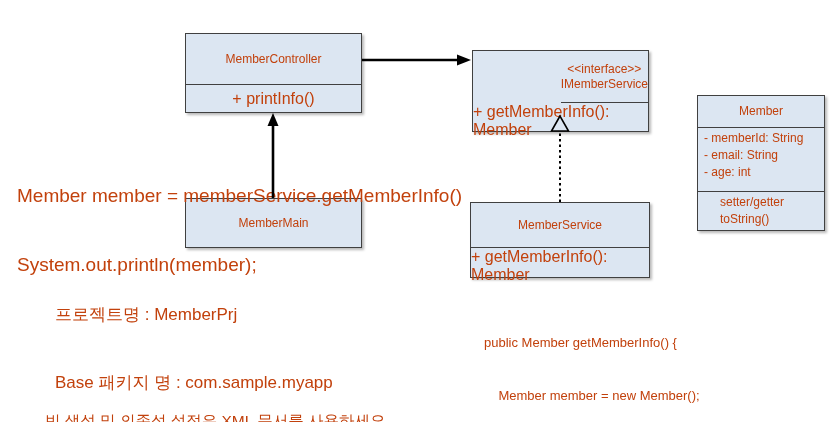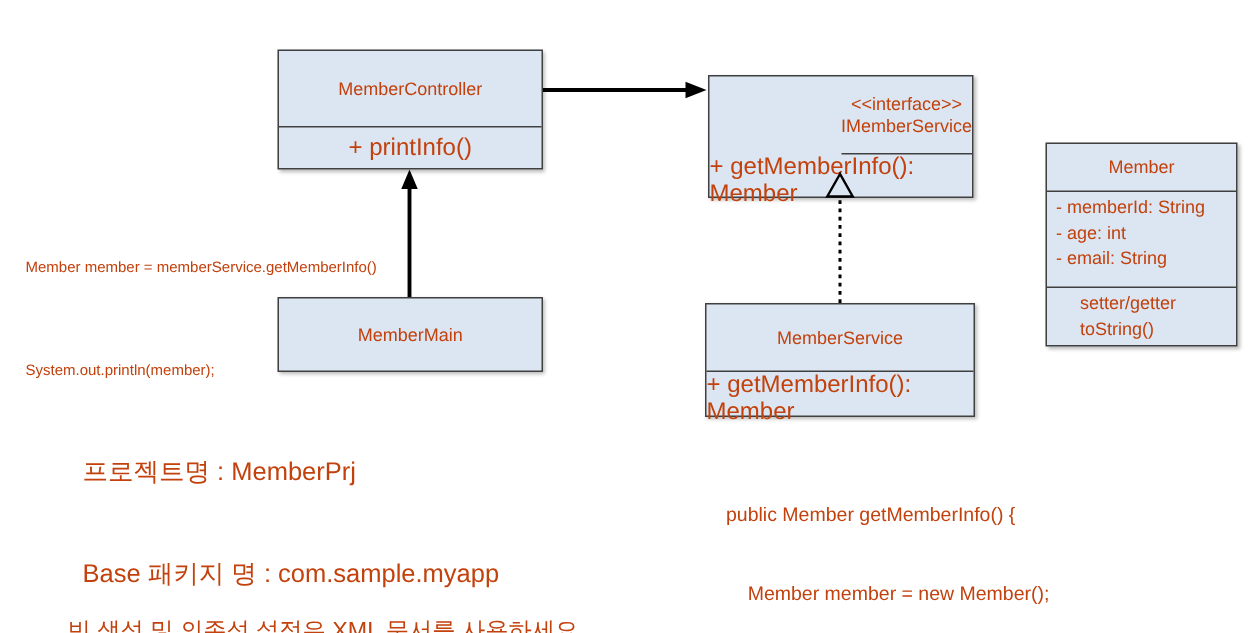--- a/index.html
+++ b/index.html
@@ -19,21 +19,21 @@
   .uml-sep{border-bottom:1.6px solid #404040;}
   .uml-method{
     display:flex;align-items:center;justify-content:center;
     font-size:16px;flex:1 1 auto;
   }
   .uml-section{
     font-size:12px;line-height:17px;padding:2px 6px;box-sizing:border-box;
   }
   .arrow-layer{position:absolute;left:0;top:0;width:838px;height:422px;pointer-events:none;}
   .txt{position:absolute;white-space:pre;}
-  .call-snippet{left:17px;top:121px;font-size:10px;line-height:23px;}
+  .call-snippet{left:17px;top:138px;font-size:19px;line-height:23px;}
   .project-info{left:55px;top:259px;font-size:17px;line-height:22.5px;}
   .instructions{left:45px;top:366px;font-size:15.5px;line-height:22px;}
   .impl-snippet{left:484px;top:299px;font-size:13px;line-height:17.5px;}
 </style>
 </head>
 <body>
 
 <div class="canvas">
 
   <div class="uml-box" style="left:185px;top:33px;width:177px;height:80px;">
@@ -46,22 +46,22 @@
       <span>&lt;&lt;interface&gt;&gt;</span>
       <span>IMemberService</span>
     </div>
     <div class="uml-method">+ getMemberInfo(): Member</div>
   </div>
 
   <div class="uml-box" style="left:697px;top:95px;width:128px;height:136px;">
     <div class="uml-title uml-sep" style="height:31px;">Member</div>
     <div class="uml-section uml-sep" style="height:70px;">
       <div>- memberId: String</div>
+      <div>- email: String</div>
       <div>- age: int</div>
-      <div>- email: String</div>
     </div>
     <div class="uml-section" style="flex:1;margin-left:16px;">
       <div>setter/getter</div>
       <div>toString()</div>
     </div>
   </div>
 
   <div class="uml-box" style="left:185px;top:198px;width:177px;height:50px;">
     <div class="uml-title" style="flex:1;">MemberMain</div>
   </div>

